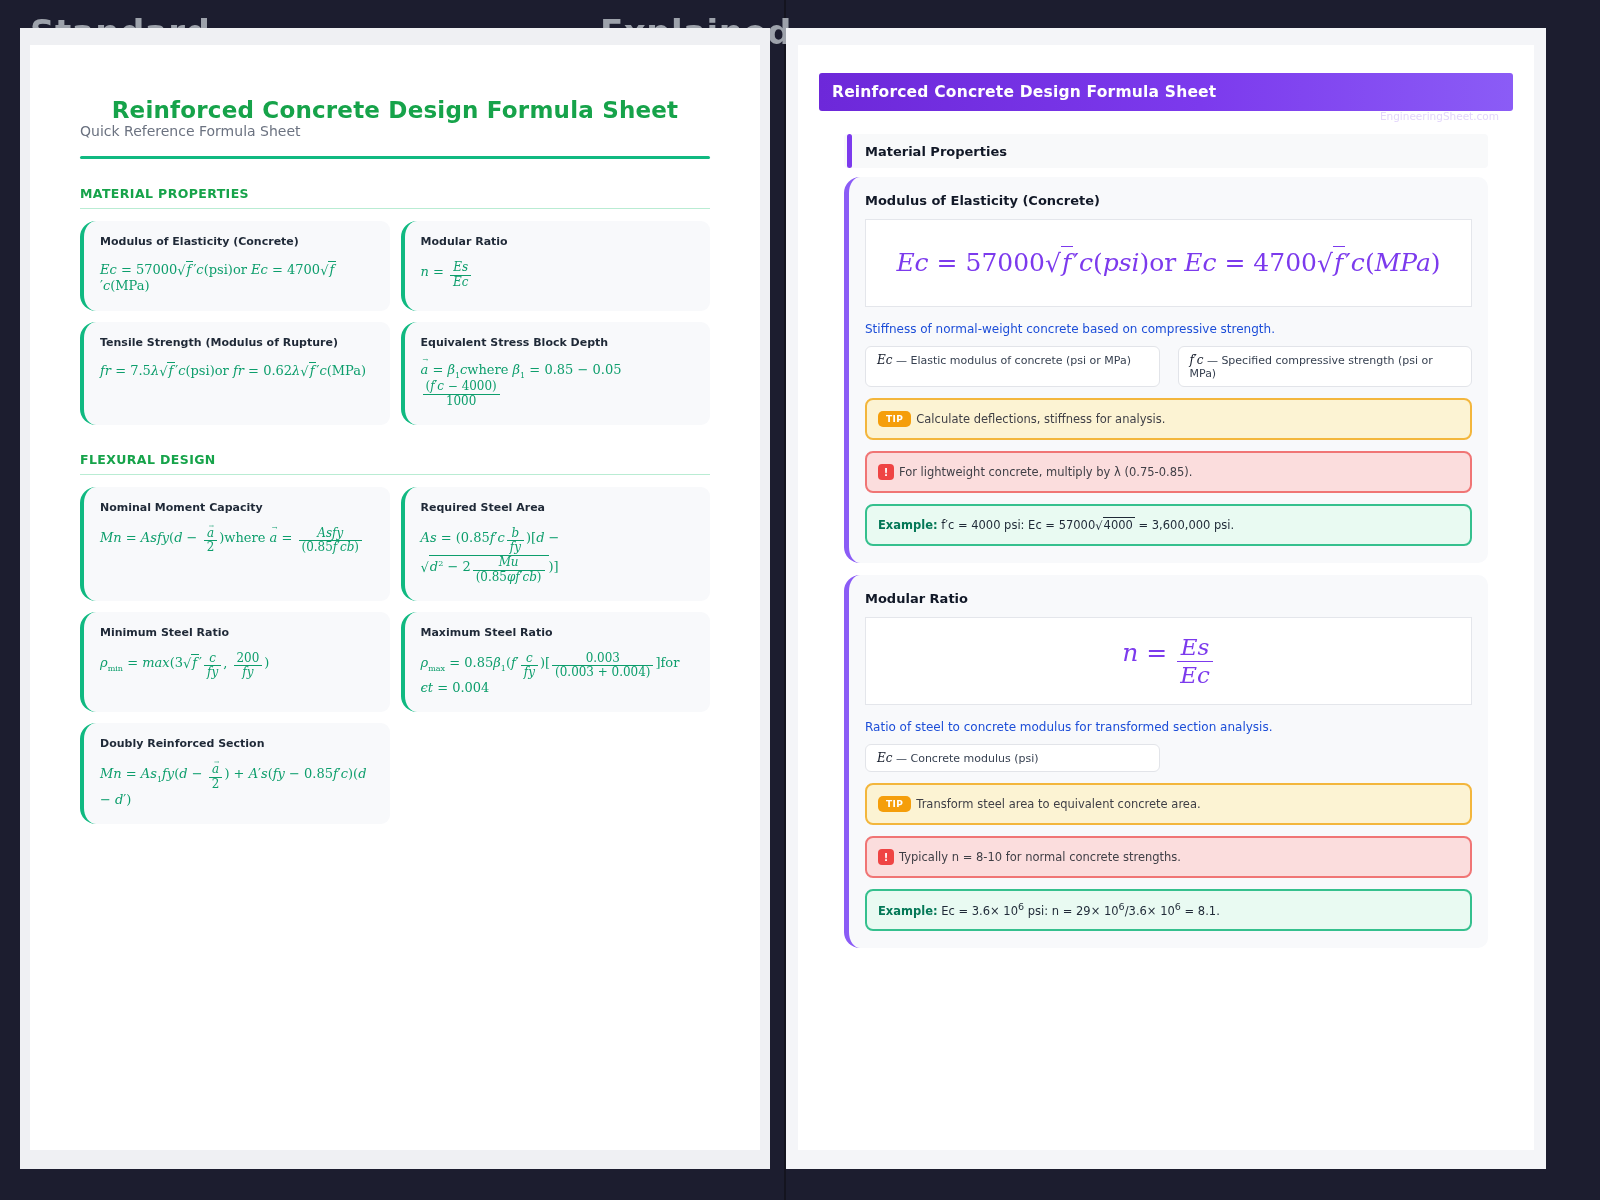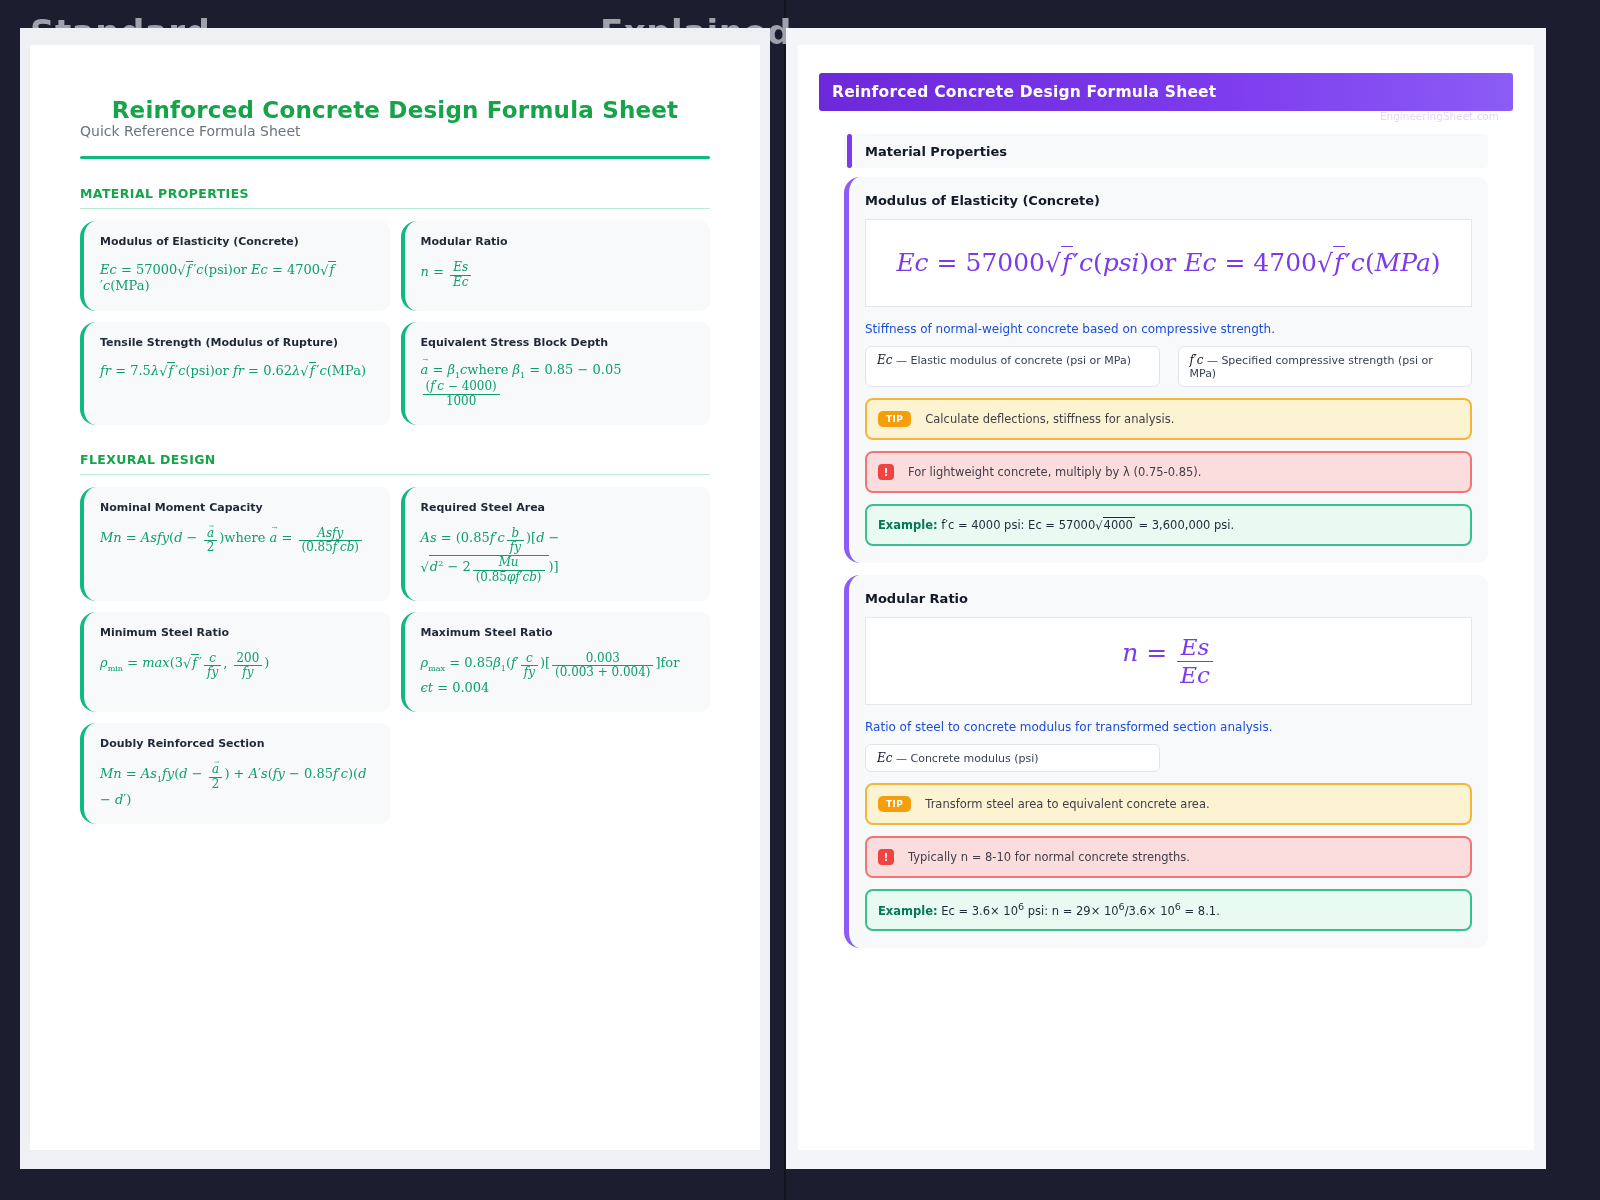--- a/index.html
+++ b/index.html
@@ -54,21 +54,21 @@
   .xcard{margin-top:9px;background:#f8f9fb;border-left:5px solid #8b5cf6;border-radius:16px 10px 10px 16px;padding:16px 16px 17px;box-sizing:border-box;}
   .xcard + .xcard{margin-top:12px;}
   .xcard-title{font-size:13px;font-weight:700;color:#111827;}
   .fbox{margin-top:11px;background:#fff;border:1px solid #e4e6eb;border-radius:0;min-height:88px;display:flex;align-items:center;justify-content:center;padding:8px 0;box-sizing:border-box;}
   .fbox .formula{font-size:25px;color:#7c3aed;line-height:1.3;}
   .fbox .mfrac{vertical-align:-0.85em;}
   .xdesc{margin-top:15px;font-size:12px;color:#1d4ed8;}
   .vars{margin-top:10px;display:grid;grid-template-columns:1fr 1fr;gap:9px 18px;}
   .vchip{background:#fff;border:1px solid #e2e4e9;border-radius:6px;padding:6px 11px;font-size:11px;color:#374151;}
   .vsym{font-family:"DejaVu Serif","Liberation Serif",serif;font-style:italic;font-size:12px;color:#111827;}
-  .notebox{margin-top:11px;border-radius:8px;display:flex;align-items:center;gap:14px;padding:6px 11px;min-height:26px;box-sizing:content-box;}
+  .notebox{margin-top:11px;border-radius:8px;display:flex;align-items:center;gap:5px;padding:6px 11px;min-height:26px;box-sizing:content-box;}
   .tipbox{background:#fcf3d3;border:2px solid #f3b63c;}
   .tipbadge{background:#f59e0b;color:#fff;font-size:9px;font-weight:700;letter-spacing:.4px;padding:3px 8px;border-radius:5px;}
   .warnbox{background:#fbdddd;border:2px solid #f07575;}
   .warnbadge{background:#ef4444;color:#fff;width:16px;height:16px;border-radius:4px;font-size:10px;font-weight:700;display:flex;align-items:center;justify-content:center;flex:0 0 16px;}
   .exbox{background:#e9faf2;border:2px solid #35c08e;}
   .notetext{font-size:11.5px;color:#3f3f46;}
   .exlabel{font-weight:700;color:#047857;font-size:11.5px;}
   .extext{font-size:11.5px;color:#1f2937;line-height:1.3;text-align:center;}
   .extext .msq .mbody{border-top:1px solid currentColor;}
 </style>

